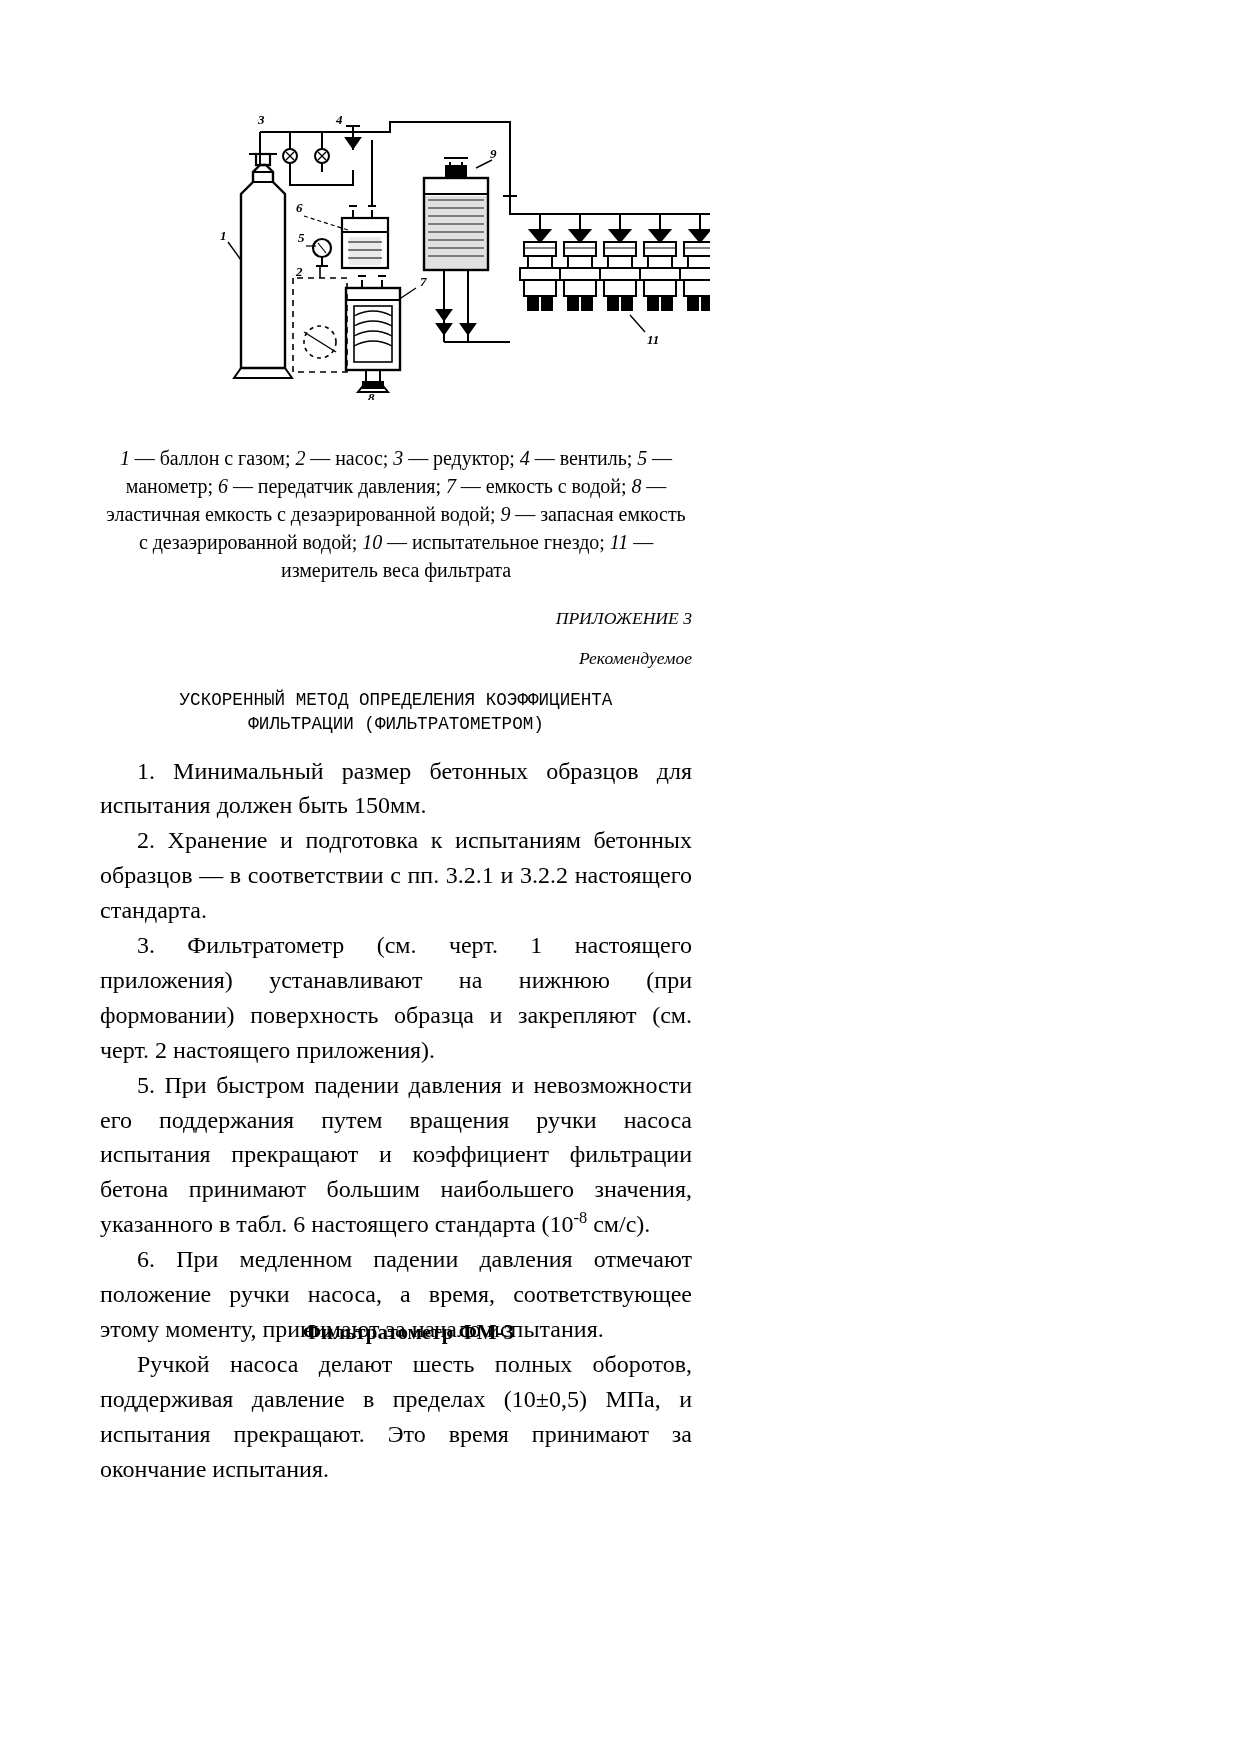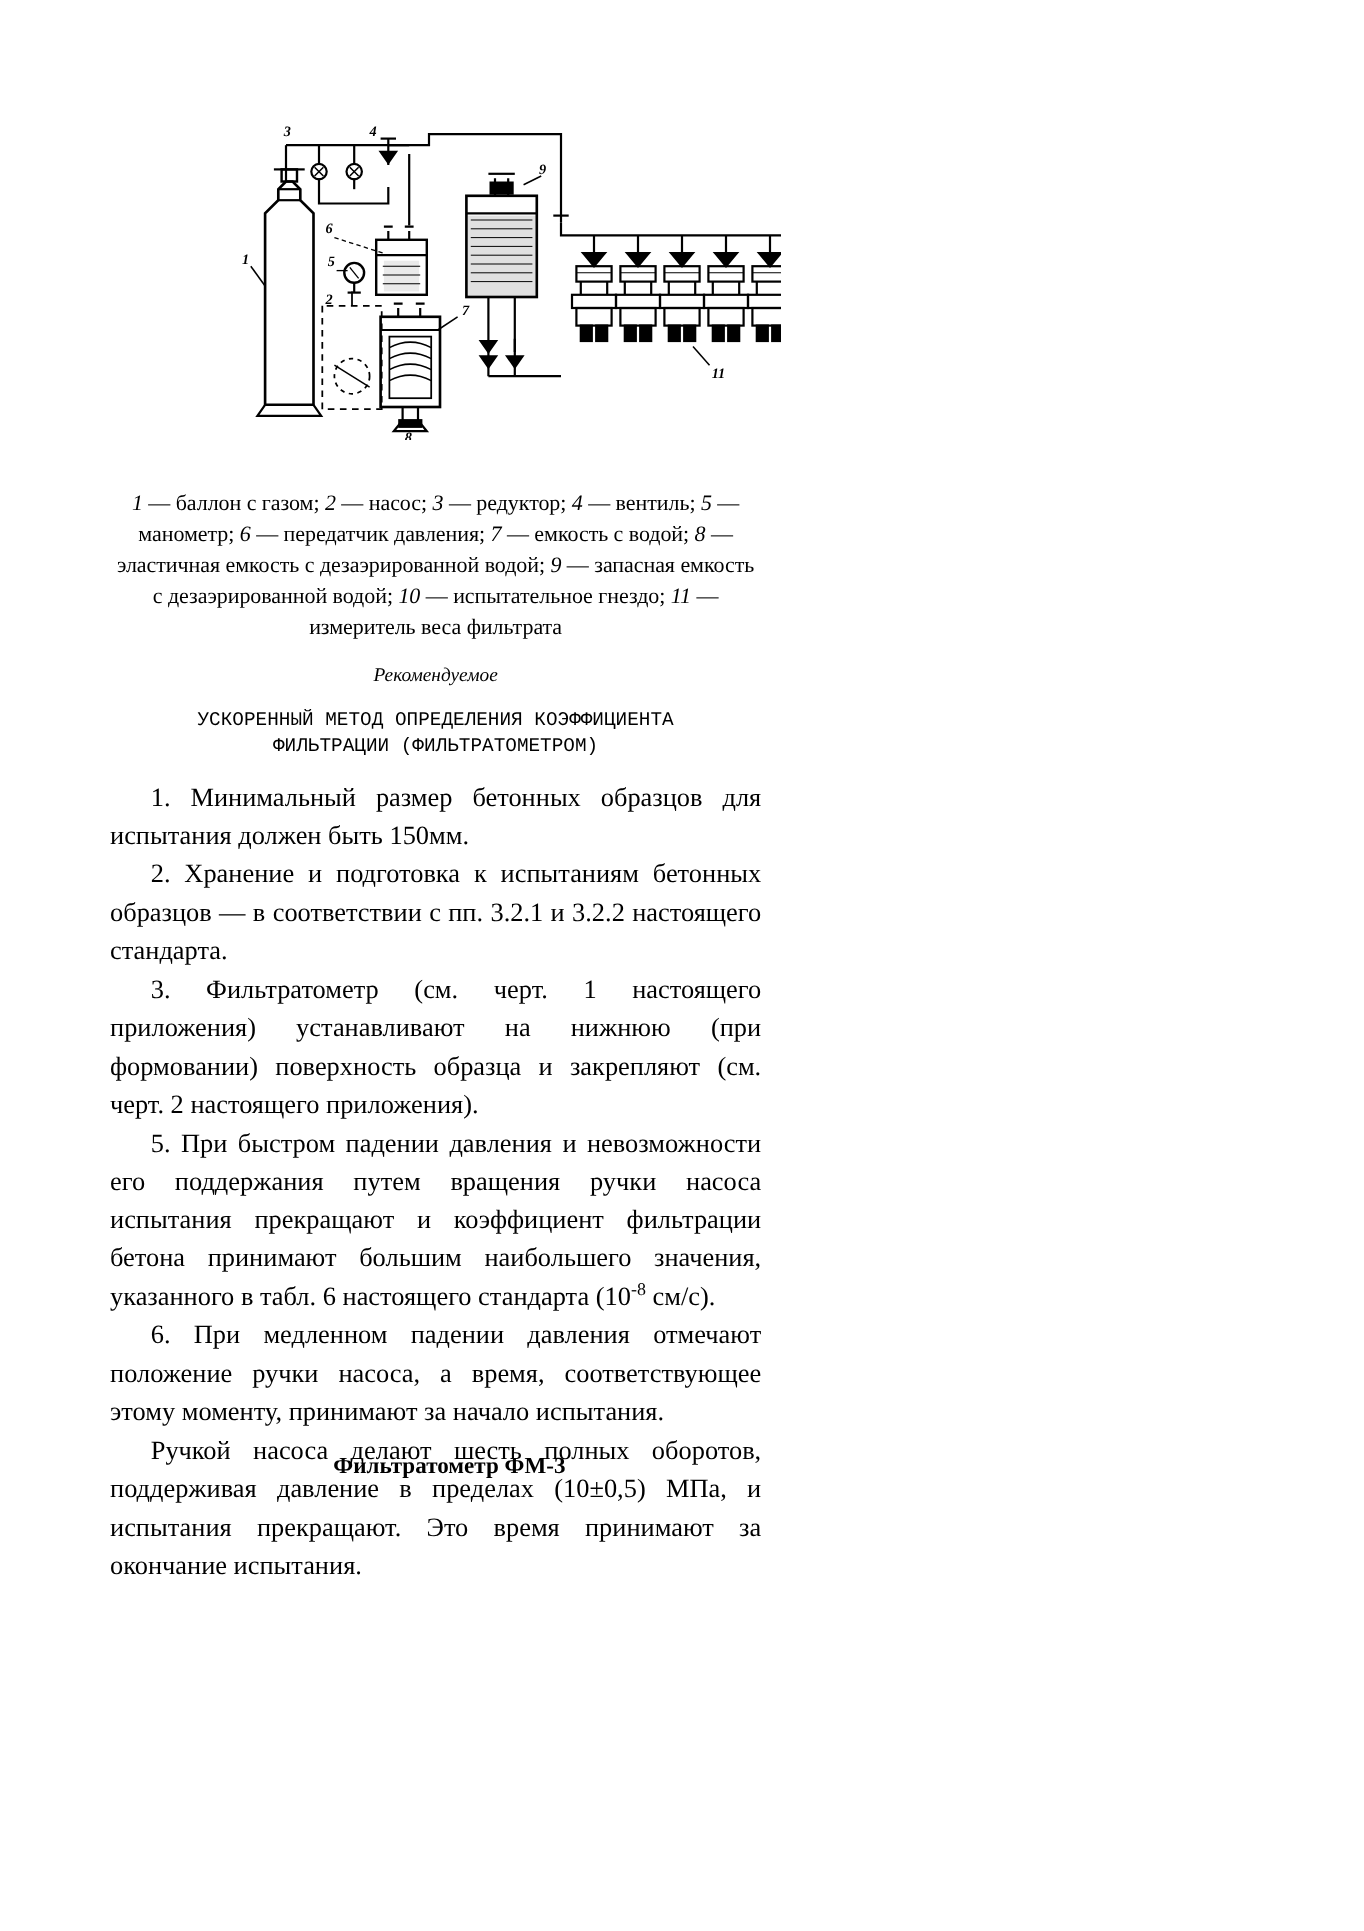--- a/index.html
+++ b/index.html
@@ -51,21 +51,21 @@
   
   .app-label {
     margin-top: 24px;
     text-align: right;
     font-style: italic;
     font-size: 17.6px;
     padding-right: 8px;
   }
   .app-sub {
     margin-top: 19px;
-    text-align: center;
+    text-align: right;
     font-style: italic;
     font-size: 17.6px;
     padding-right: 8px;
   }
 
   
   .main-title {
     margin-top: 20px;
     text-align: center;
     font-size: 17.6px;
@@ -282,20 +282,21 @@
           <text x="670" y="122">10</text>
           <text x="537" y="234">11</text>
         </g>
       </svg>
     </div>
 
     <div class="caption">
       <span><i>1</i><span> — баллон с газом; </span><i>2</i><span> — насос; </span><i>3</i><span> — редуктор; </span><i>4</i><span> — вентиль; </span><i>5</i><span> — манометр; </span><i>6</i><span> — передатчик давления; </span><i>7</i><span> — емкость с водой; </span><i>8</i><span> — эластичная емкость с дезаэрированной водой; </span><i>9</i><span> — запасная емкость с дезаэрированной водой; </span><i>10</i><span> — испытательное гнездо; </span><i>11</i><span> — измеритель веса фильтрата</span></span>
     </div>
 
+    <div class="app-label">ПРИЛОЖЕНИЕ 3</div>
     <div class="app-sub">Рекомендуемое</div>
 
     <div class="main-title">
       <div>УСКОРЕННЫЙ МЕТОД ОПРЕДЕЛЕНИЯ КОЭФФИЦИЕНТА</div>
       <div>ФИЛЬТРАЦИИ (ФИЛЬТРАТОМЕТРОМ)</div>
     </div>
 
     <div class="body-text">
       <p>1. Минимальный размер бетонных образцов для испытания должен быть 150мм.</p>
       <p>2. Хранение и подготовка к испытаниям бетонных образцов — в соответствии с пп. 3.2.1 и 3.2.2 настоящего стандарта.</p>

